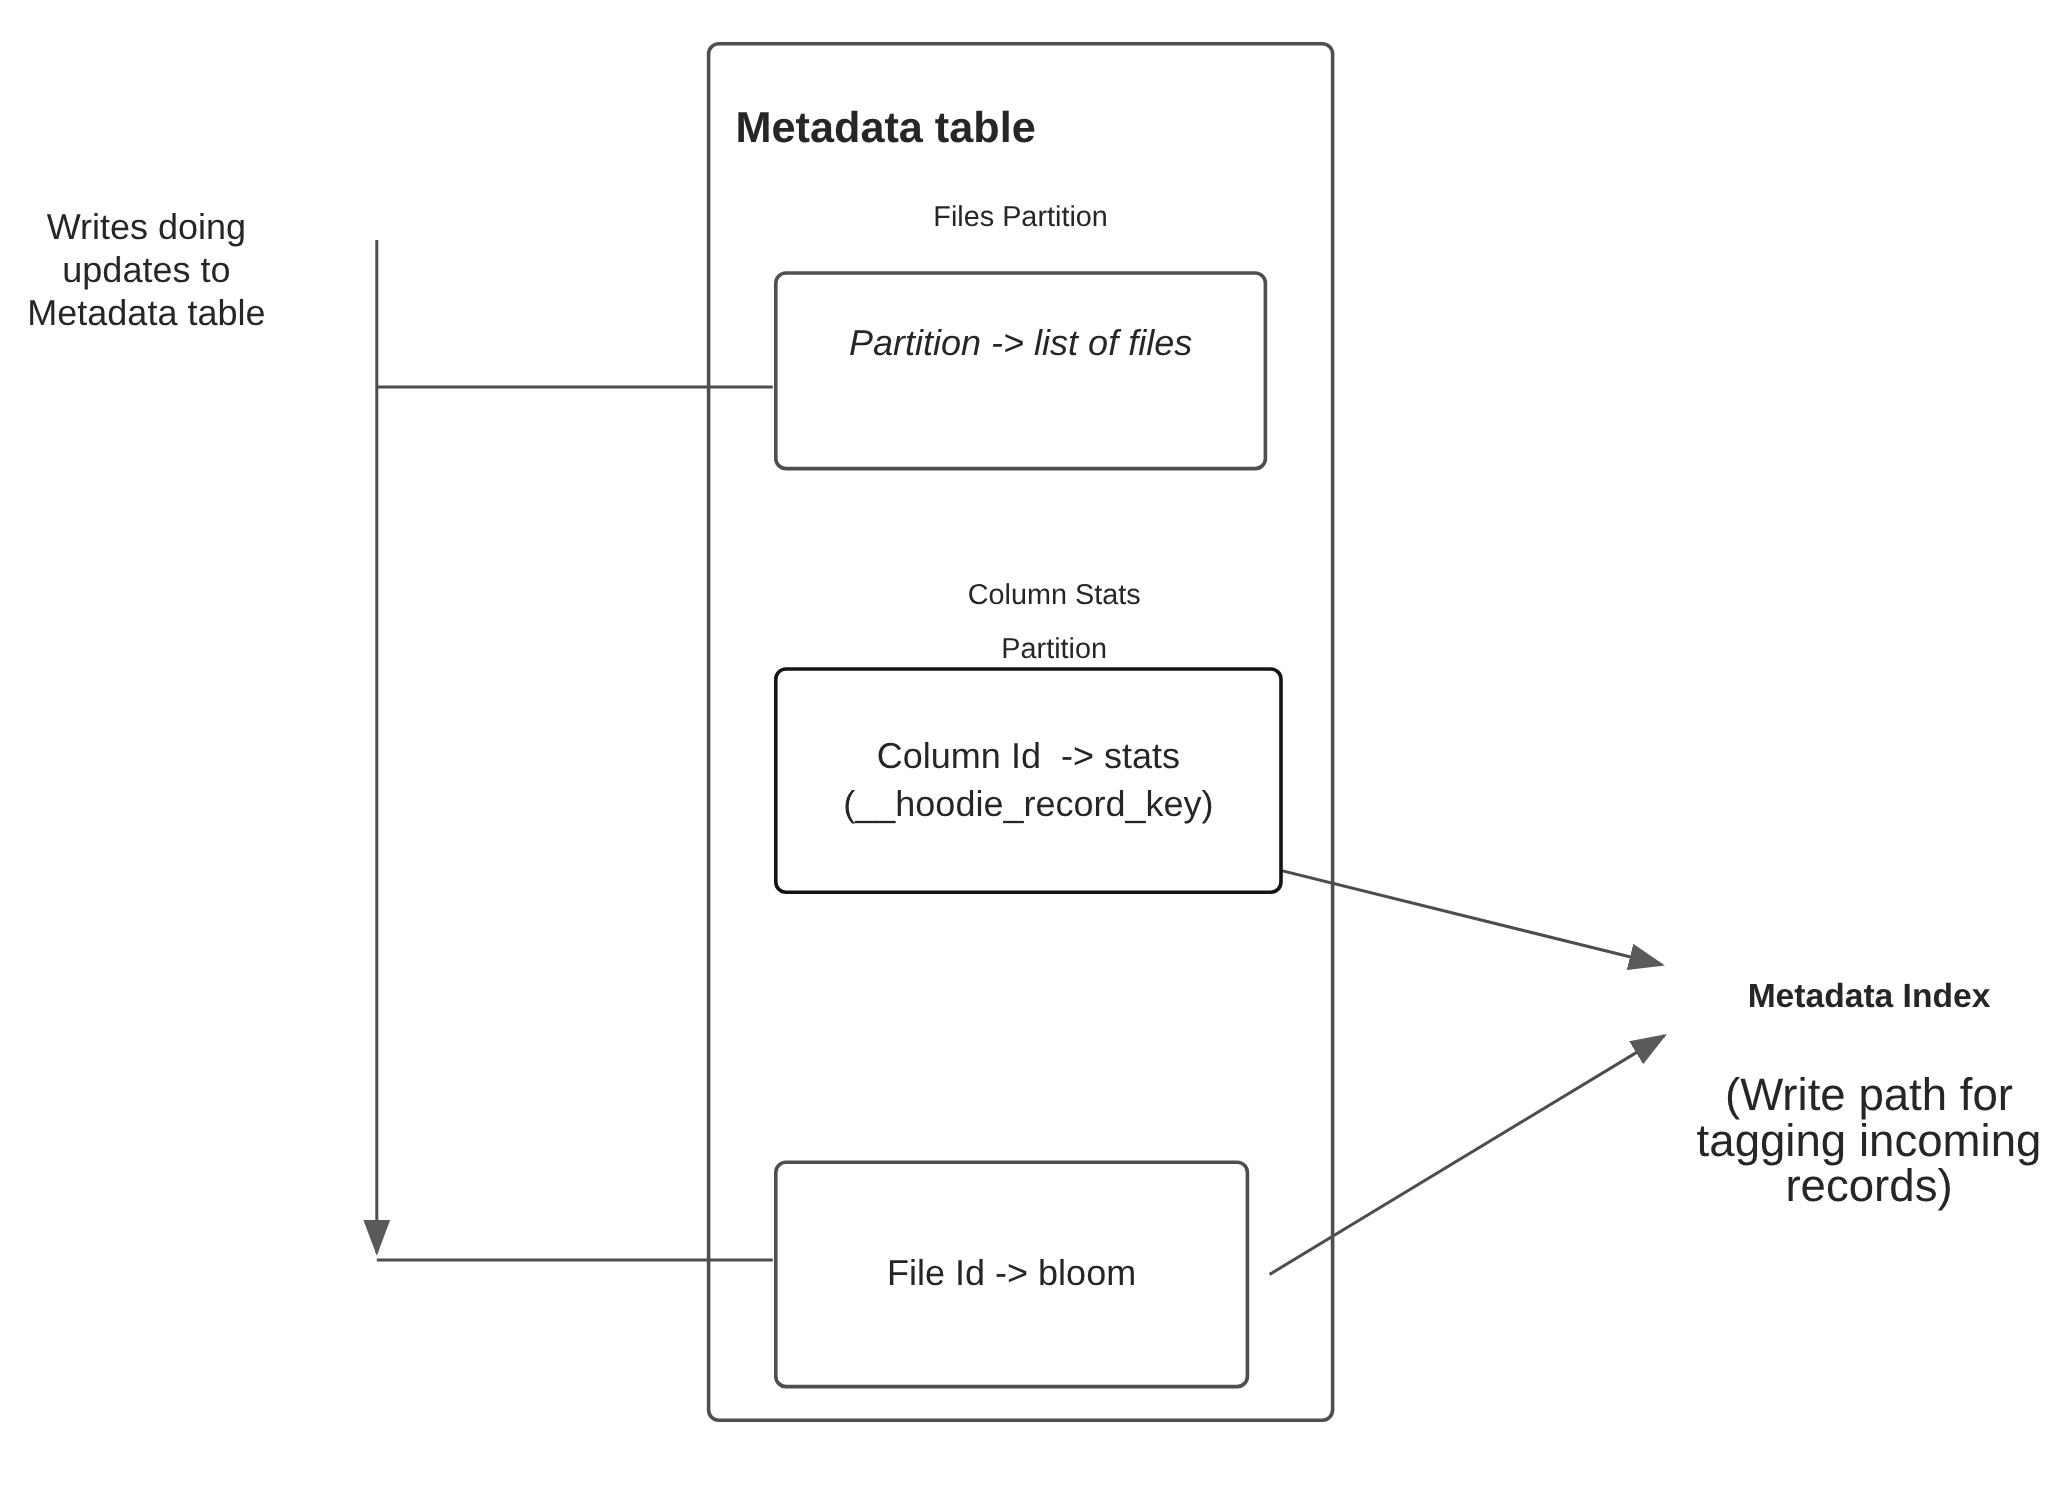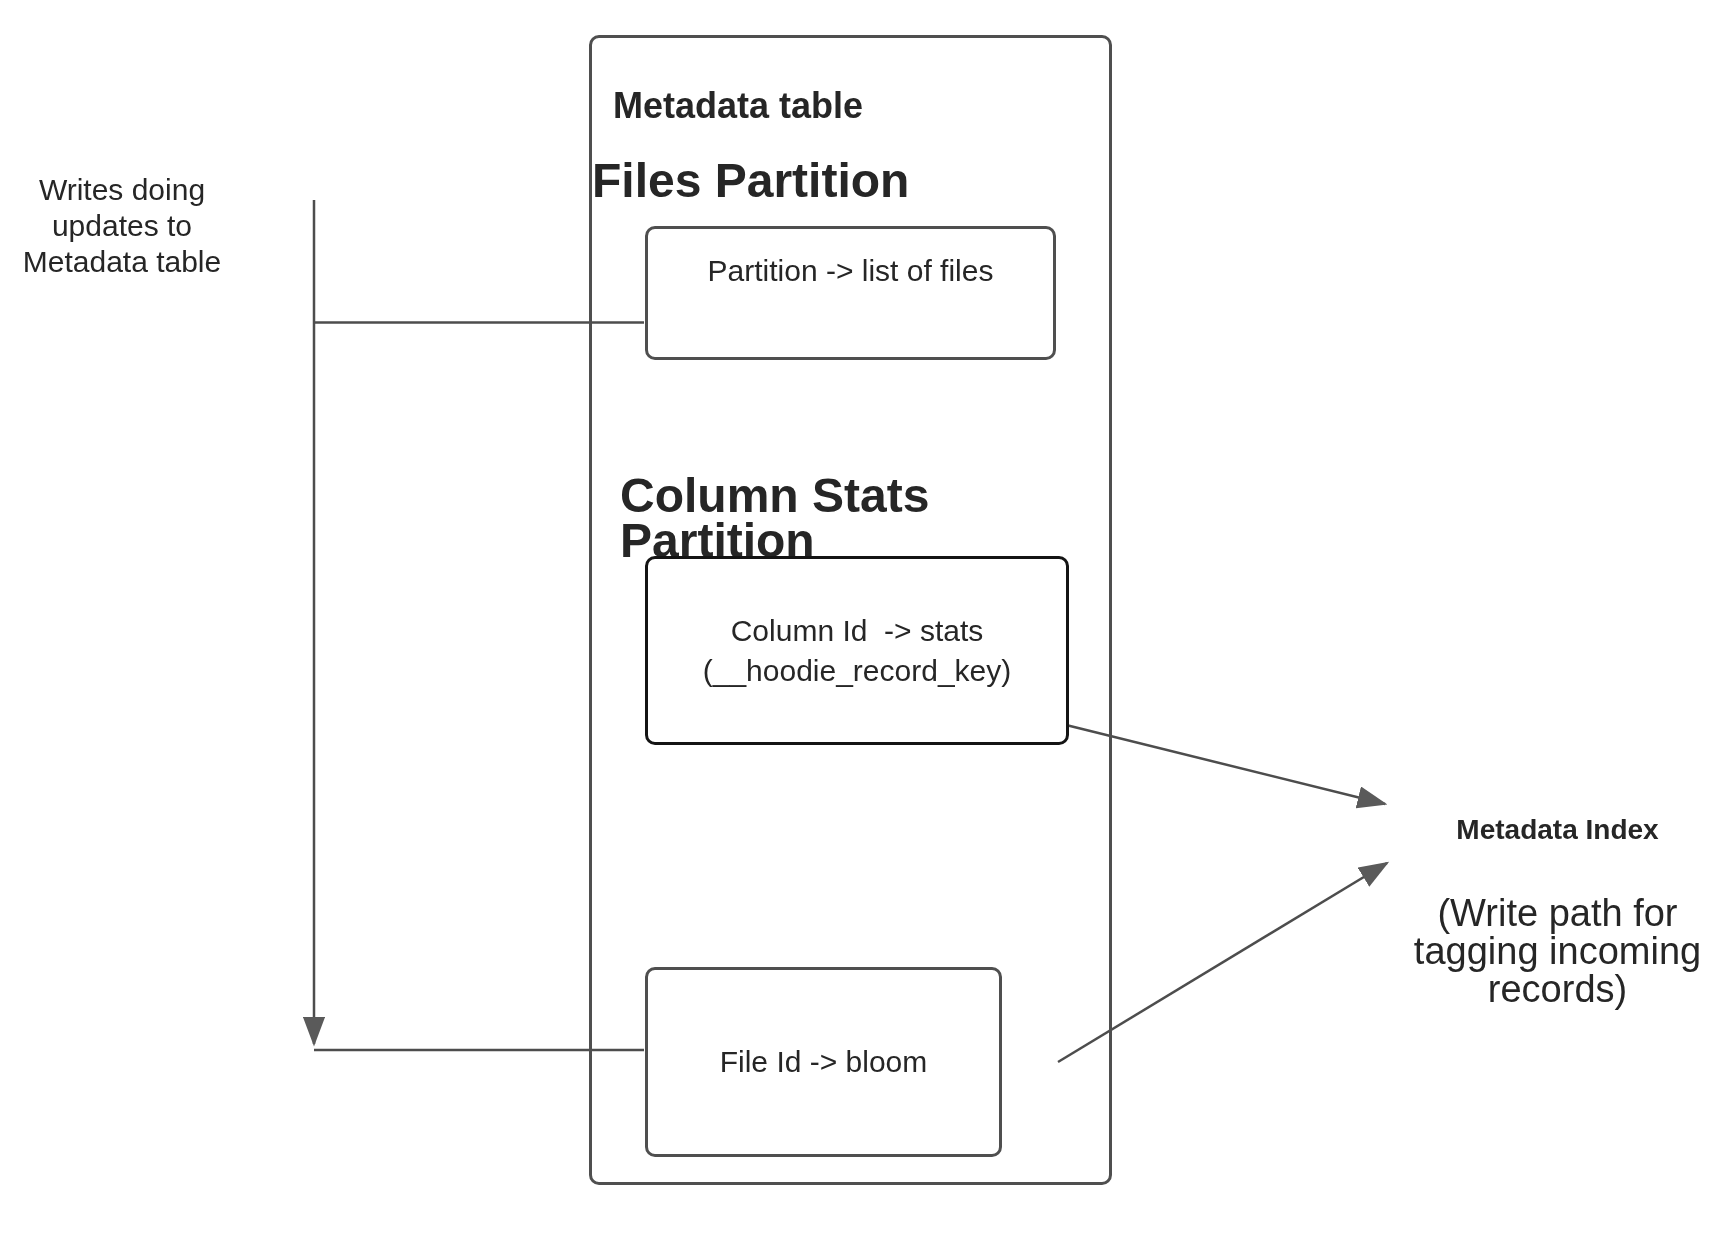--- a/index.html
+++ b/index.html
@@ -49,24 +49,24 @@
     left: 21px;
     top: 46px;
     font-size: 36px;
     line-height: 44px;
     font-weight: bold;
   }
   .partition-heading {
     position: absolute;
     left: 0;
     width: 100%;
-    text-align: left;
-    font-size: 48px;
+    text-align: center;
+    font-size: 24px;
     line-height: 45px;
-    font-weight: bold;
+    font-weight: normal;
     white-space: pre-wrap;
   }
   .heading-files  { top: 120px; }
   .heading-column { top: 435px; padding-left: 28px; }
   .heading-bloom  { top: 821px; }
   .partition-box {
     position: absolute;
     left: 53px;
     width: 411px;
     border: 3px solid #4f4f4f;
@@ -74,23 +74,23 @@
     box-sizing: border-box;
     display: flex;
     align-items: center;
     justify-content: center;
     text-align: center;
     font-size: 30px;
     line-height: 40px;
     white-space: pre-wrap;
     background: #ffffff;
   }
-  .box-files  { top: 188px; height: 134px; padding-bottom: 44px; }
+  .box-files  { top: 188px; height: 166px; padding-bottom: 44px; font-style: italic; }
   .box-column { top: 518px; height: 189px; width: 424px; border: 3.5px solid #141414; }
-  .box-bloom  { top: 929px; height: 190px; width: 357px; }
+  .box-bloom  { top: 929px; height: 190px; width: 396px; }
   .index-title {
     position: absolute;
     left: 1400px;
     top: 808px;
     width: 315px;
     text-align: center;
     font-size: 28px;
     line-height: 44px;
     font-weight: bold;
   }

